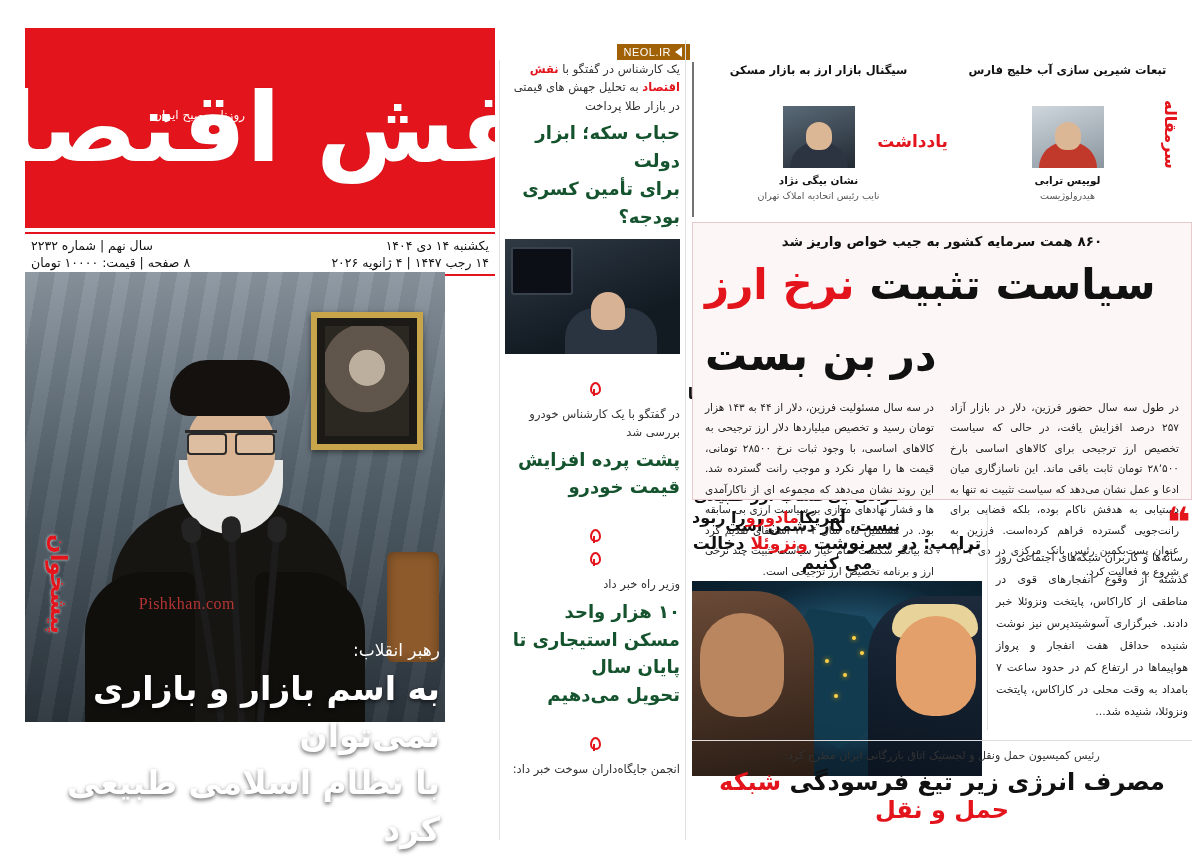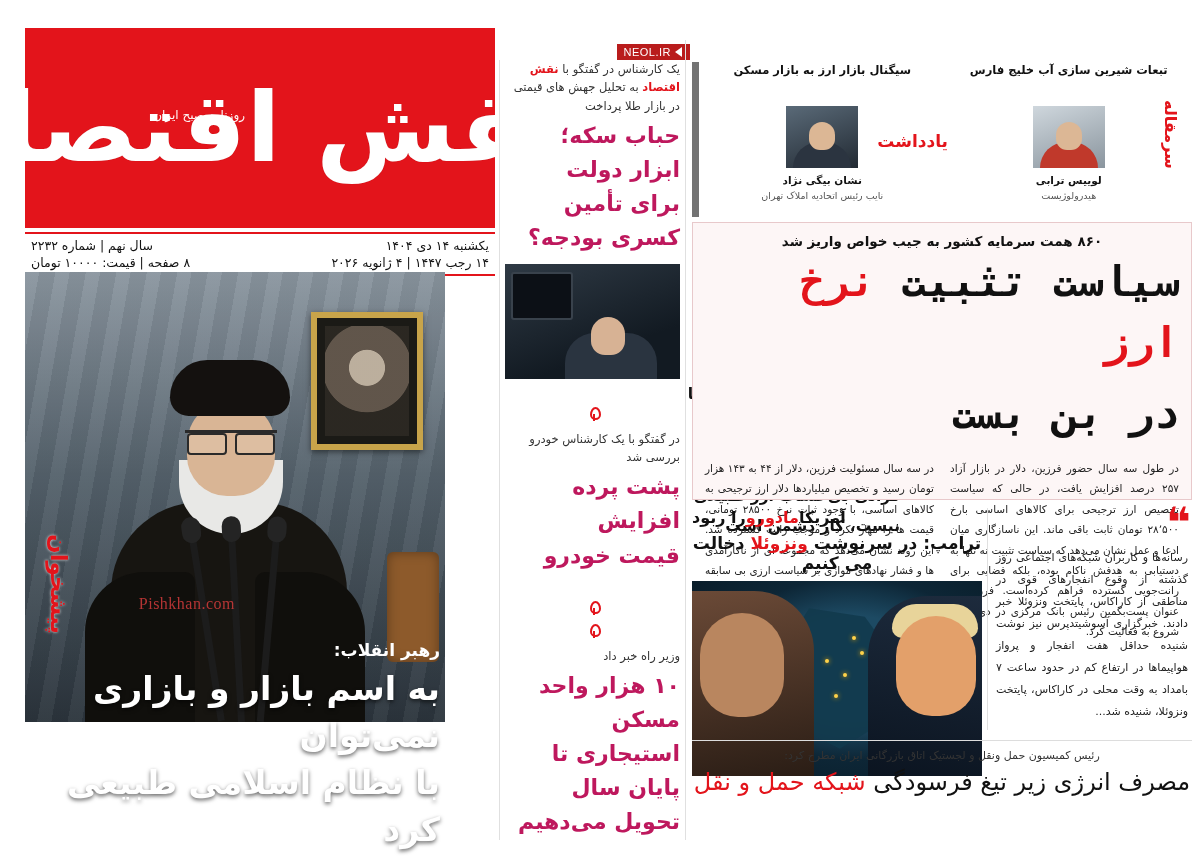--- a/index.html
+++ b/index.html
@@ -181,21 +181,21 @@
   }
 
   .lead-caption {
     position: absolute;
     top: 640px; right: 760px;
     width: 410px;
     text-align: right;
     color: #ffffff;
   }
   .lead-kicker {
-    font-size: 17px; font-weight: bold;
+    font-size: 17px; font-weight: normal;
     margin-bottom: 6px;
     color: #ffffff;
   }
   .lead-head {
     font-size: 33px; font-weight: bold;
     line-height: 1.42;
     color: #ffffff;
     text-shadow: 0 2px 4px rgba(0,0,0,.6);
   }
 
@@ -218,21 +218,21 @@
     top: 60px; right: 520px;
     width: 175px;
     text-align: right;
   }
   .mid-item { margin-bottom: 28px; }
   .mid-kicker {
     font-size: 11.5px; color: #333; line-height: 1.6; margin-bottom: 4px;
   }
   .mid-kicker .red { color: #e3141b; font-weight: bold; }
   .mid-head {
-    font-size: 22px; font-weight: bold; line-height: 1.55; color: #be185d;
+    font-size: 18px; font-weight: bold; line-height: 1.55; color: #14532d;
   }
   .mid-photo {
     width: 175px; height: 115px;
     margin: 8px 0 6px;
     background: linear-gradient(160deg,#2f3a45,#121a22 70%);
     position: relative; overflow: hidden;
   }
   .mid-photo .monitor {
     position:absolute; top:8px; left:6px; width:62px; height:48px;
     background:#0c1016; border:2px solid #39424c; border-radius:3px;
@@ -257,21 +257,21 @@
   .sep-pin::after{
     content:""; position:absolute; left:8px; top:7px;
     width:2px; height:7px; background:#e3141b;
   }
 
   
   .neol-badge {
     position: absolute;
     top: 44px; right: 510px;
     display: flex; align-items: center; gap: 4px;
-    background: #b91c1c; color: #fff;
+    background: #a16207; color: #fff;
     padding: 2px 8px 2px 6px;
     font-size: 11px; letter-spacing: .5px;
     font-family: "Liberation Sans", sans-serif;
   }
   .neol-badge .tri {
     width:0;height:0;border-top:5px solid transparent;border-bottom:5px solid transparent;
     border-right:7px solid #fff;
   }
 
   .top-strip {
@@ -280,21 +280,21 @@
     width: 500px;
     height: 155px;
     display: flex;
     flex-direction: row;
     gap: 0;
   }
   .strip-cell {
     flex: 1;
     padding: 0 7px;
     text-align: center;
-    border-left: 7px solid #737373;
+    border-left: 2px solid #737373;
     position: relative;
   }
   .strip-cell:first-child { border-left: none; }
   .strip-title {
     font-size: 11.5px;
     font-weight: bold;
     line-height: 1.55;
     color: #111;
     margin-bottom: 6px;
     min-height: 38px;
@@ -348,27 +348,26 @@
     padding: 10px 12px;
   }
   .main-overline {
     text-align: center;
     font-size: 13.5px;
     font-weight: bold;
     color: #111;
     margin-bottom: 6px;
   }
   .main-head {
-    text-align: right;
+    text-align: left;
     font-size: 42px;
     font-weight: bold;
     line-height: 1.45;
     color: #111;
     margin-bottom: 10px;
-    font-family: Liberation Mono, monospace;
   }
   .main-head .red { color: #e3141b; }
   .main-cols {
     display: flex;
     gap: 16px;
     direction: rtl;
   }
   .main-cols p {
     flex: 1;
     margin: 0;
@@ -466,21 +465,21 @@
   
   .bottom-bar {
     position: absolute;
     top: 740px; right: 8px;
     width: 500px;
     border-top: 1px solid #ddd;
     padding-top: 8px;
     text-align: center;
   }
   .bb-kicker { font-size: 11px; color:#333; margin-bottom: 6px; }
-  .bb-head { font-size: 24px; font-weight: normal; color:#111; }
+  .bb-head { font-size: 24px; font-weight: bold; color:#111; }
   .bb-head .red { color:#e3141b; }
 
   
   .footer-band {
     position: absolute;
     left: 0; bottom: 0;
     width: 1200px; height: 22px;
     background: #2346a0;
   }
   .footer-band .logo {

